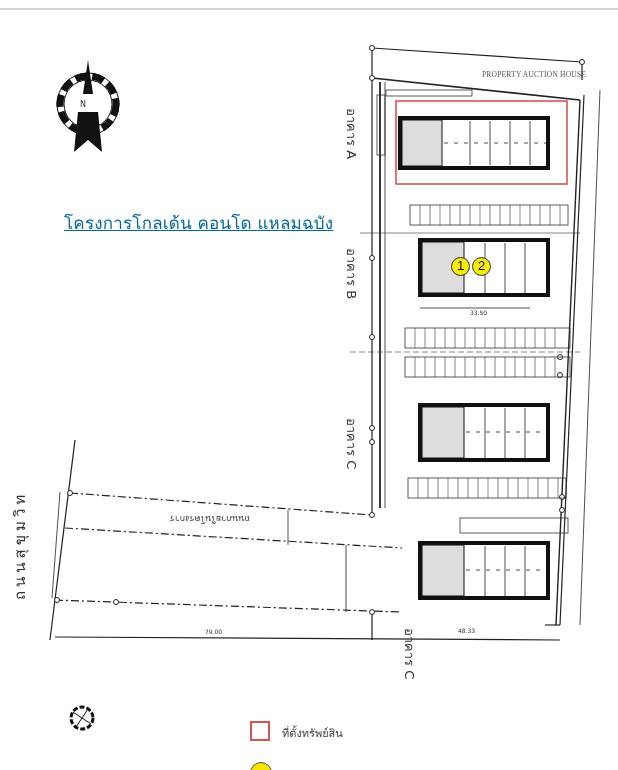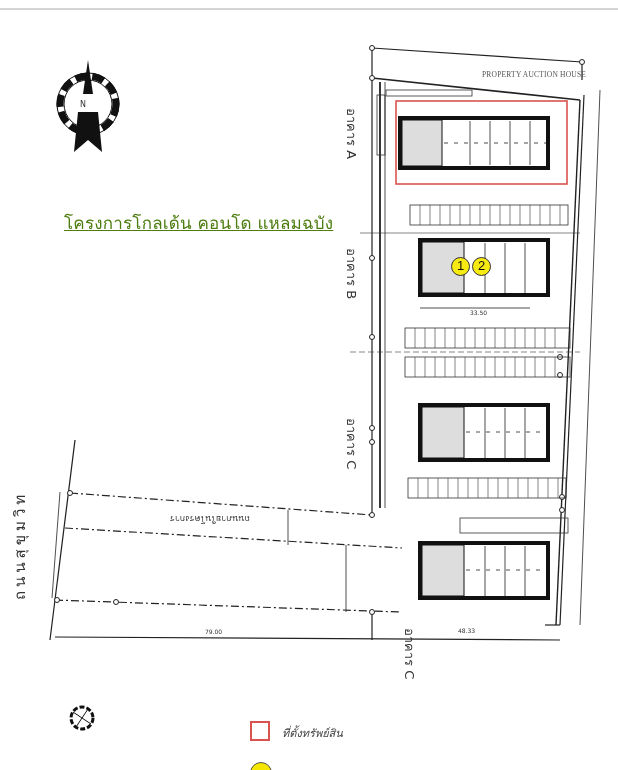--- a/index.html
+++ b/index.html
@@ -1,25 +1,25 @@
 <!DOCTYPE html>
 <html><head>
 <meta charset="utf-8">
 <style>
   html,body{margin:0;padding:0;background:#ffffff;}
   body{width:618px;height:770px;position:relative;overflow:hidden;font-family:"DejaVu Sans",sans-serif;}
   .topbar{position:absolute;left:0;top:0;width:618px;height:8px;background:#fff;border-bottom:2px solid #d4d4d4;}
-  .title{position:absolute;left:64px;top:209px;font-size:17px;color:#4d7c0f;text-decoration:underline;letter-spacing:0.2px;font-family:"DejaVu Sans",sans-serif;}
+  .title{position:absolute;left:64px;top:209px;font-size:17px;color:#0369a1;text-decoration:underline;letter-spacing:0.2px;font-family:"DejaVu Sans",sans-serif;}
   .logo{position:absolute;left:480px;top:22px;width:130px;height:60px;}
   .logo .pa{position:absolute;left:0;top:0;font-family:"Liberation Sans",sans-serif;font-weight:bold;font-size:46px;line-height:46px;color:#2f2f2f;letter-spacing:-2px;}
   .logo .h{color:#f26a2e;}
   .logo .sub{position:absolute;left:2px;top:48px;font-family:Liberation Serif, serif;font-size:7.5px;color:#555;letter-spacing:0.2px;white-space:nowrap;}
   svg.plan{position:absolute;left:0;top:0;}
   .legend-box{position:absolute;left:250px;top:721px;width:20px;height:20px;border:2px solid #d9534f;box-sizing:border-box;}
-  .legend-label{position:absolute;left:282px;top:724px;font-size:11px;color:#444;font-style:italic;}
+  .legend-label{position:absolute;left:282px;top:724px;font-size:11px;color:#444;}
   .legend-circle{position:absolute;left:250px;top:762px;width:22px;height:22px;border-radius:50%;background:#f4e600;border:1.5px solid #555;box-sizing:border-box;}
   .marker{position:absolute;width:19px;height:19px;border-radius:50%;background:#f7ea10;border:1.5px solid #333;box-sizing:border-box;font-family:"Liberation Sans",sans-serif;font-size:13px;line-height:16px;text-align:center;color:#111;}
   .bld-label{position:absolute;font-size:13px;color:#333;transform:rotate(90deg);transform-origin:left top;white-space:nowrap;}
   .road-label{position:absolute;font-size:9px;color:#333;transform:rotate(180deg);white-space:nowrap;}
   .side-road{position:absolute;left:8px;top:470px;font-size:15px;color:#333;transform:rotate(-90deg) translate(-130px,0);transform-origin:left top;white-space:nowrap;letter-spacing:4px;}
 </style>
 </head>
 <body>
 
 <div class="topbar"></div>

